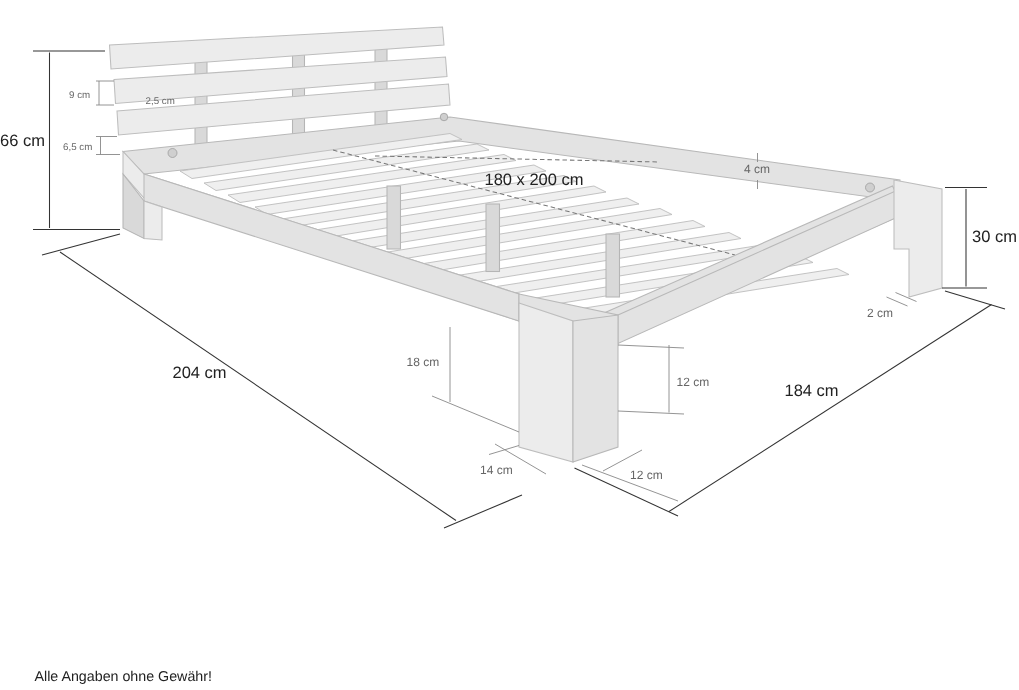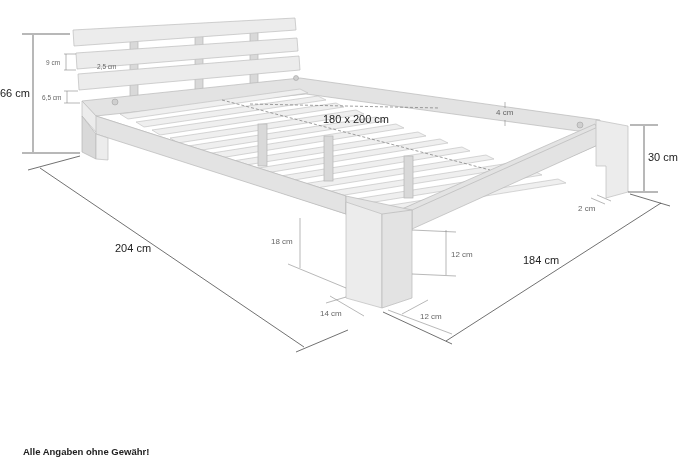--- a/index.html
+++ b/index.html
@@ -9,21 +9,21 @@
   .lbl-big { font-size:11px; fill:#222; }
   .lbl-small { font-size:8px; fill:#666; }
   .lbl-tiny { font-size:6.5px; fill:#666; }
   .dim { stroke:#333; stroke-width:0.7; fill:none; }
   .dim-light { stroke:#888; stroke-width:0.6; fill:none; }
   .wood { fill:#ececec; stroke:#bdbdbd; stroke-width:0.7; }
   .wood-dark { fill:#d9d9d9; stroke:#b5b5b5; stroke-width:0.7; }
   .wood-side { fill:#e3e3e3; stroke:#b8b8b8; stroke-width:0.7; }
   .slat { fill:#efefef; stroke:#bcbcbc; stroke-width:0.6; }
   .dashed { stroke:#777; stroke-width:0.7; stroke-dasharray:3 2; fill:none; }
-  #disclaimer { position:absolute; left:23px; top:446px; font-size:9.5px; color:#222; white-space:nowrap;font-weight:bold; }
+  #disclaimer { position:absolute; left:23px; top:446px; font-size:9.5px; color:#222; white-space:nowrap; }
 </style>
 </head>
 <body>
 
 <div id="stage">
 <svg width="679" height="460" viewBox="0 0 679 460" xmlns="http://www.w3.org/2000/svg">
 
   <g>
 
     <rect class="wood-dark" x="130" y="22" width="8" height="70"></rect>

